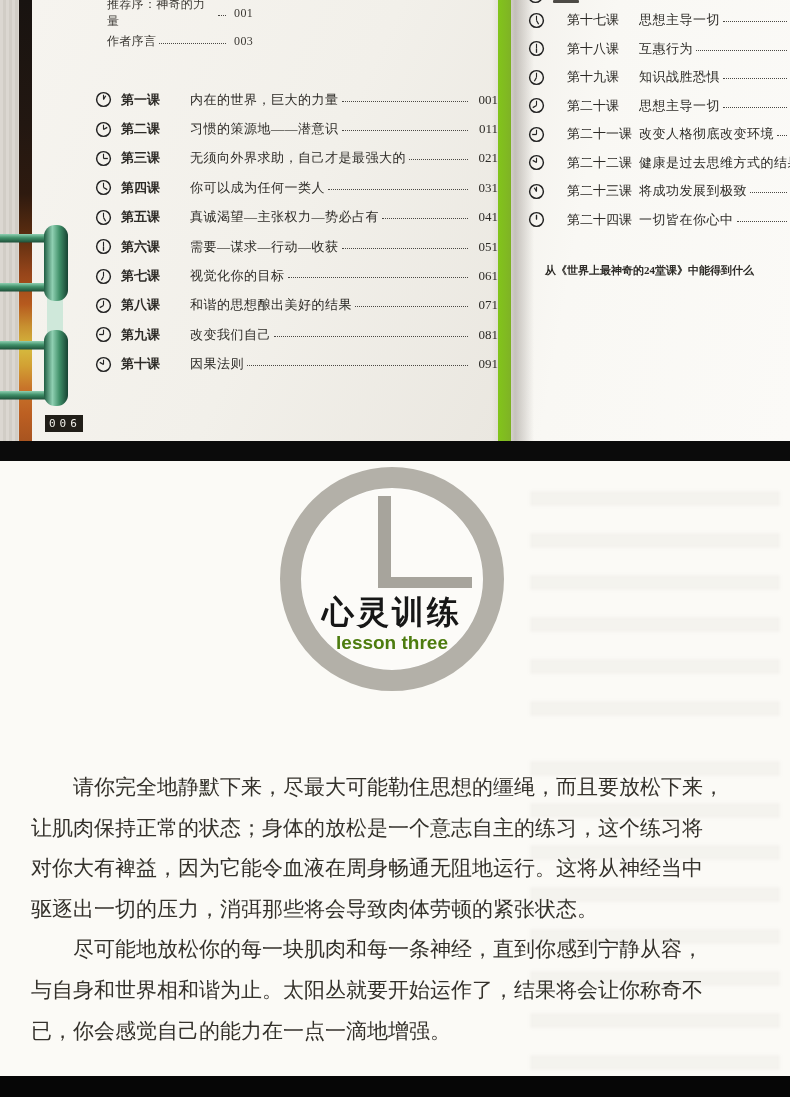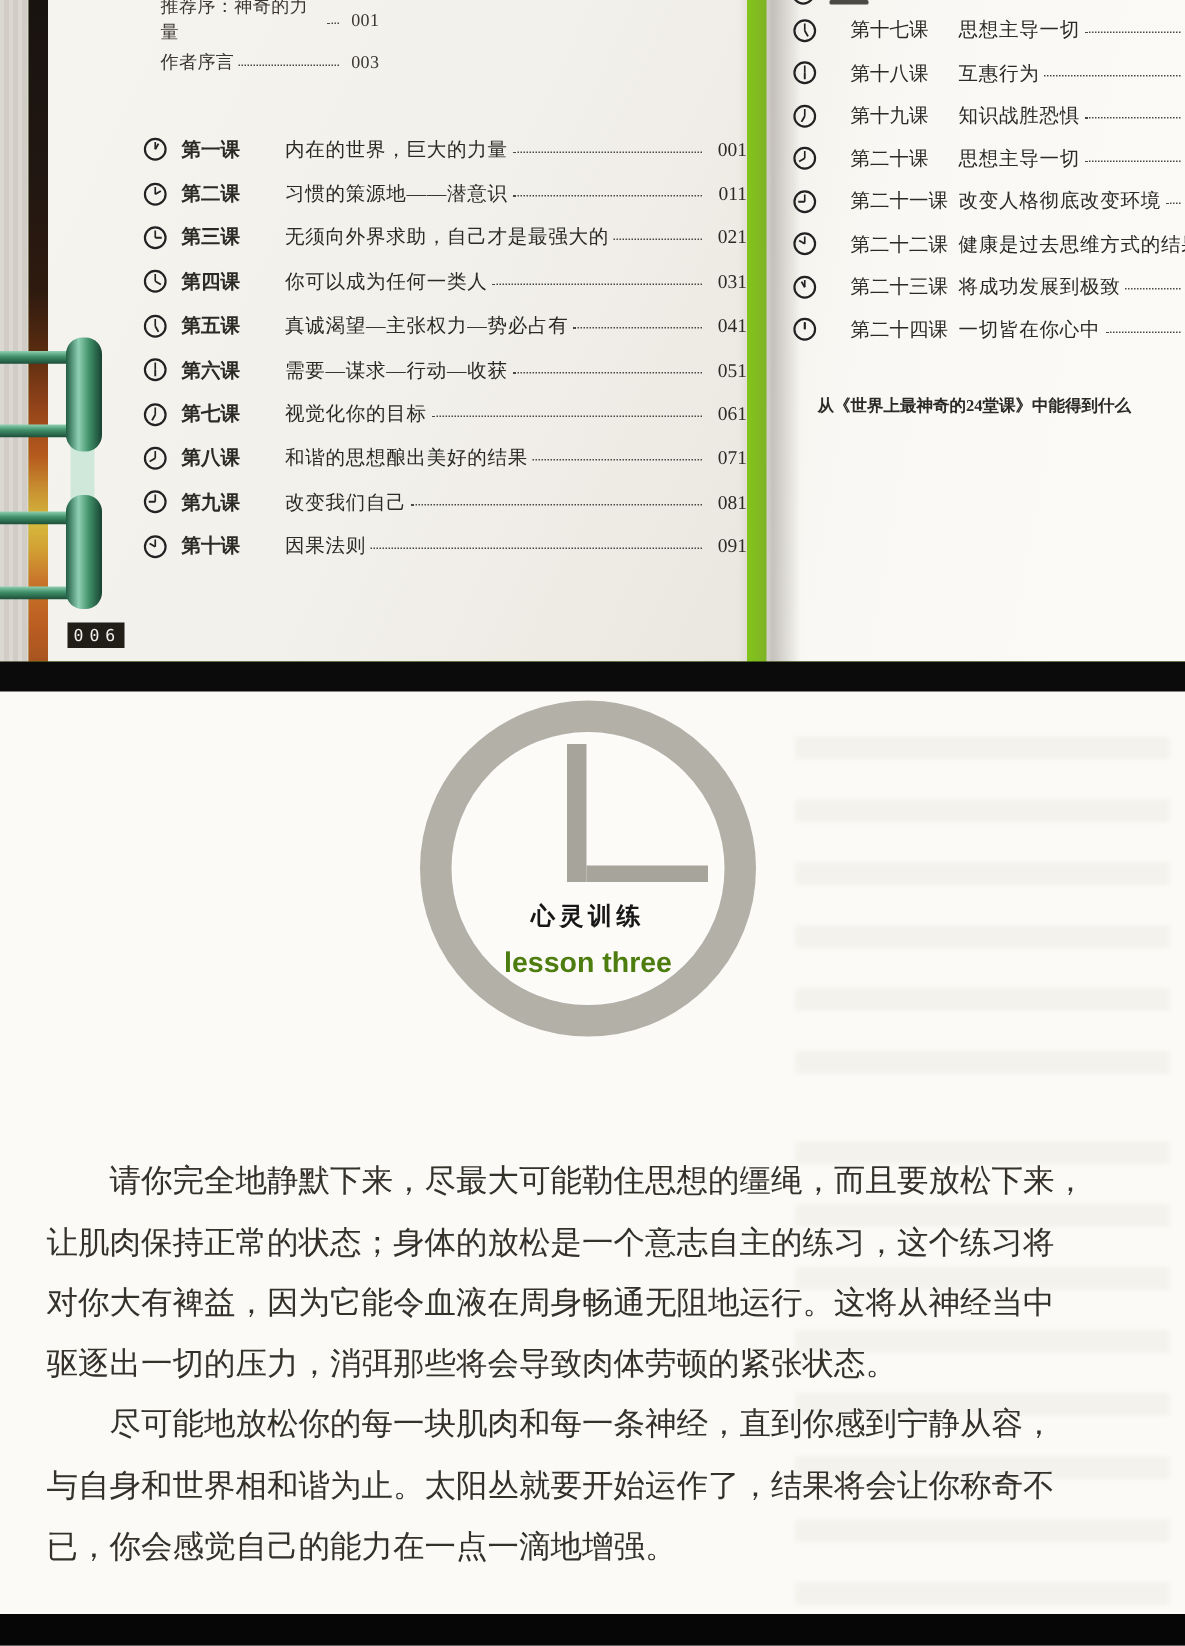--- a/index.html
+++ b/index.html
@@ -63,21 +63,21 @@
   .ghost2 { top:300px; height:720px; }
 
   .ring { left:280px; top:6px; width:224px; height:224px; border-radius:50%;
      border:21px solid #b3b0a8; background:#fcfbf8;
      box-shadow:inset 0 0 0 1px rgba(255,255,255,.45); }
   .hand { background:#a7a49c; }
   .hand-v { left:378px; top:35px; width:13px; height:92px; }
   .hand-h { left:391px; top:116px; width:81px; height:11px; }
   .logo-title { left:280px; top:136px; width:224px; text-align:center;
      font-family:"Liberation Sans","DejaVu Sans",sans-serif; font-weight:bold;
-     font-size:16px; letter-spacing:3px; color:#171717; line-height:30px; }
+     font-size:32px; letter-spacing:3px; color:#171717; line-height:30px; }
   .logo-sub { left:280px; top:171px; width:224px; text-align:center;
      font-family:"Liberation Sans","DejaVu Sans",sans-serif; font-weight:bold;
      font-size:19px; color:#4d7c0f; line-height:22px; }
 
   .body-text { left:31px; top:306px; width:735px; font-size:21px; line-height:40.6px; color:#34312b; }
   .bline { white-space:pre; overflow:hidden; }
 </style>
 </head>
 <body>
 

